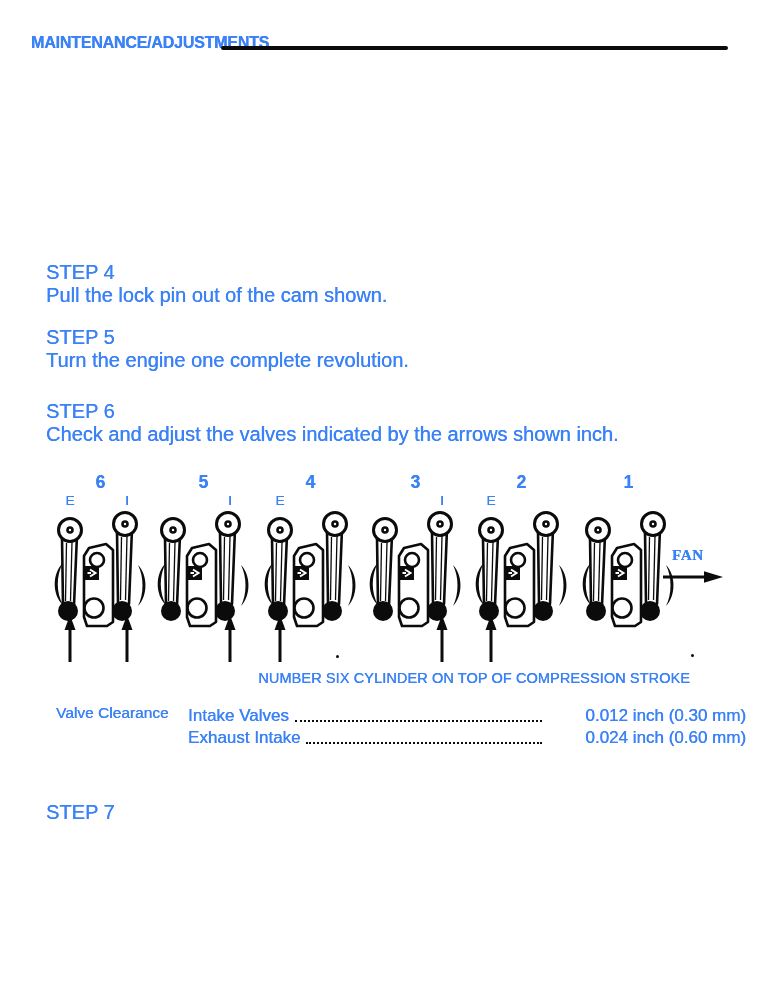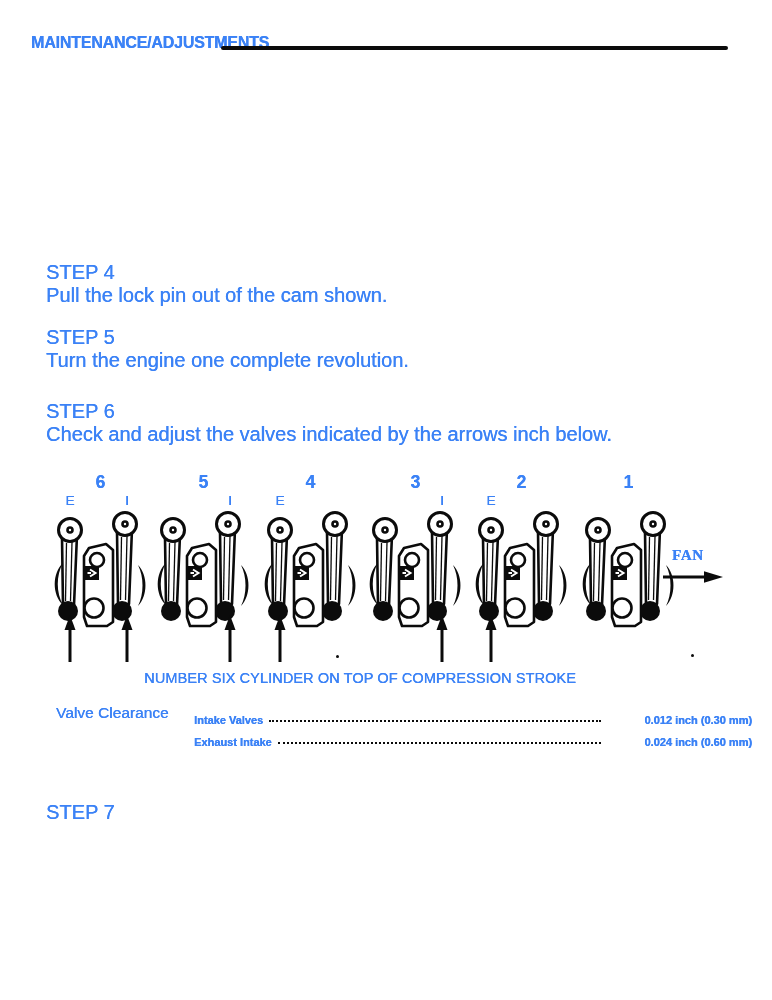--- a/index.html
+++ b/index.html
@@ -31,26 +31,26 @@
     font-size:17.5px;font-weight:700;letter-spacing:-0.5px;
   }
   .valve-label{position:absolute;top:23px;width:24px;text-align:center;font-size:13.5px;}
   .label-e{left:8px;} .label-i{left:65px;}
   .assembly{position:absolute;left:0;top:35px;}
   .arrow{position:absolute;top:145px;width:16px;height:48px;}
   .arrow-e{left:12px;} .arrow-i{left:69px;}
   .fan{position:absolute;left:672px;top:547px;font-size:15px;font-weight:700;letter-spacing:0.6px;font-family:Liberation Serif, serif;}
   .fan-arrow{position:absolute;left:662px;top:570px;}
   .diagram-caption{
-    position:absolute;left:30px;top:670px;width:660px;text-align:center;
+    position:absolute;left:30px;top:670px;width:660px;text-align:right;
     font-size:14.5px;letter-spacing:0.1px;white-space:nowrap;
   }
   
   .clearance-label{position:absolute;left:56px;top:704px;font-size:15.5px;white-space:nowrap;}
-  .clearance-rows{position:absolute;left:194px;top:704px;width:558px;font-size:11px;font-weight:bold;}
+  .clearance-rows{position:absolute;left:188px;top:704px;width:558px;font-size:17px;}
   .clearance-row{display:flex;align-items:flex-end;height:22px;}
   .clearance-name{white-space:nowrap;}
   .clearance-leader{flex:1;border-bottom:2.2px dotted #0b0b0b;margin:0 2px 4px 6px;}
   .clearance-value{white-space:nowrap;margin-left:41px;}
   
   .speck{position:absolute;width:3px;height:3px;border-radius:50%;background:#0b0b0b;}
   .speck-1{left:336px;top:655px;}
   .speck-2{left:691px;top:654px;}
 </style>
 </head>
@@ -66,21 +66,21 @@
     <div>Pull the lock pin out of the cam shown.</div>
   </section>
 
   <section class="step step-5">
     <div>STEP 5</div>
     <div>Turn the engine one complete revolution.</div>
   </section>
 
   <section class="step step-6">
     <div>STEP 6</div>
-    <div>Check and adjust the valves indicated by the arrows inch below.</div>
+    <div>Check and adjust the valves indicated by the arrows shown inch.</div>
   </section>
 
   
   <div id="cylinders" style="display:contents">
   <div class="cylinder" style="left: 50px;">
     <div class="cyl-number">6</div>
     <div class="valve-label label-e">E</div>
     <div class="valve-label label-i">I</div>
     <svg class="assembly" width="100" height="135" viewBox="0 0 100 135">
 

